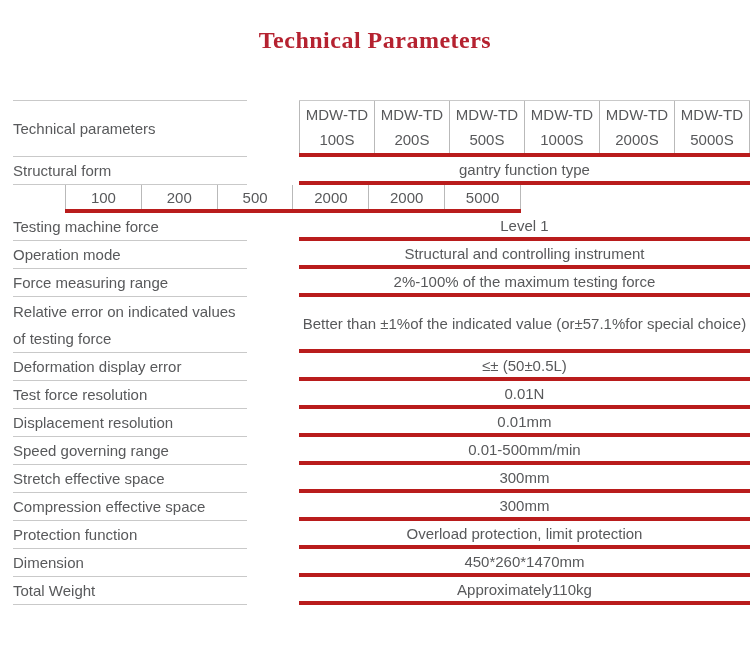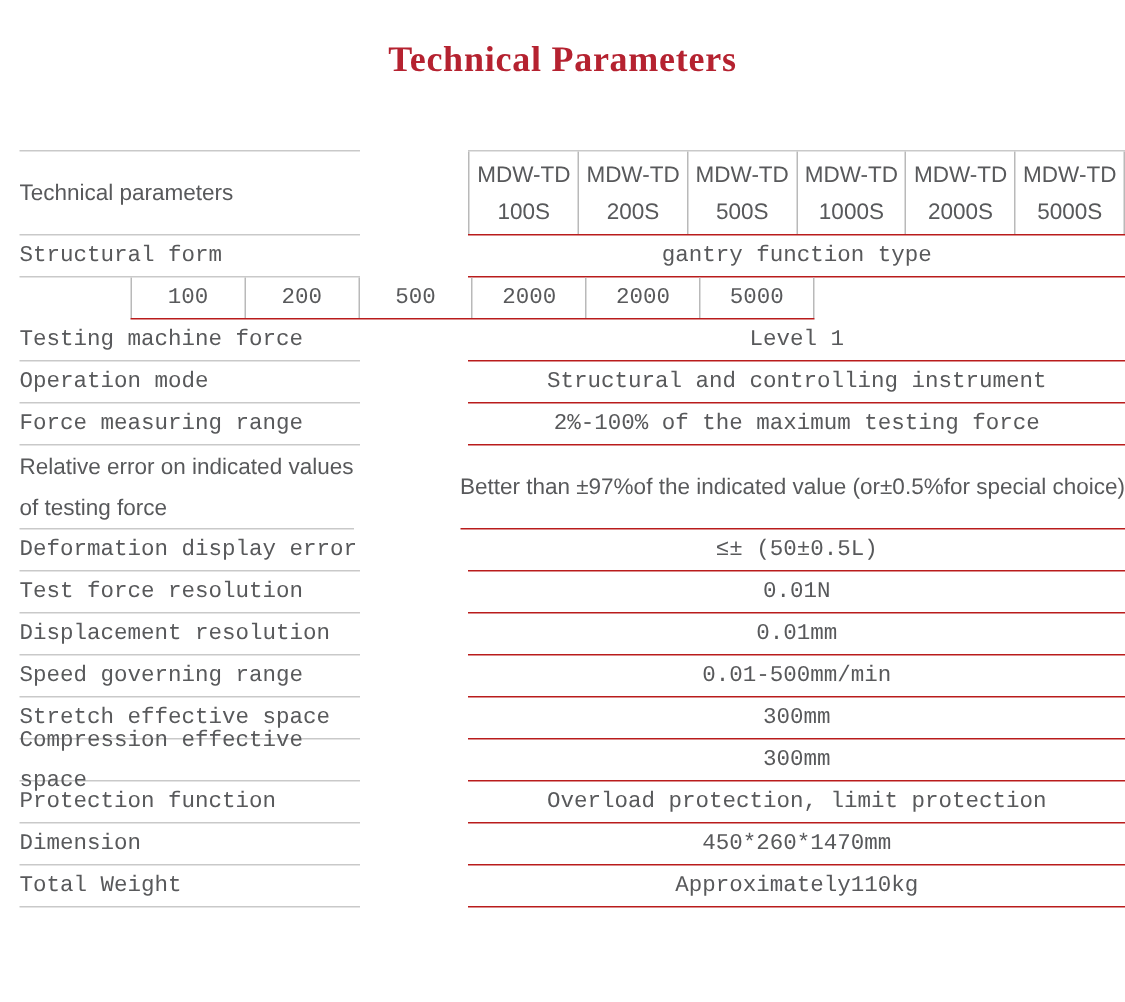--- a/index.html
+++ b/index.html
@@ -25,29 +25,28 @@
   .label-cell {
     width:237px;
     border-bottom:1px solid #c9c9c9;
     display:flex; align-items:center;
     font-size:15px; line-height:27px;
     box-sizing:border-box;
   }
   .gap { width:52px; }
   .value-area {
     width:456px;
-    border-bottom:1px solid #b91c1c;
+    border-bottom:4px solid #b91c1c;
     display:flex; align-items:center; justify-content:center;
     font-size:15px;
     box-sizing:border-box;
     text-align:center;
     white-space:nowrap;
-    margin-left:22px;
   }
-  .row-h { height:28px;font-family:Liberation Mono, monospace; }
+  .row-h { height:28px; }
   .row-tall { height:56px; }
   .row-header { height:57px; }
   .row-header .label-cell, .row-header .value-area { border-top:1px solid #c9c9c9; }
   .cells { justify-content:stretch; padding:0; }
   .model-cell, .force-cell {
     flex:1 1 0;
     height:100%;
     border-left:1px solid #b9b9b9;
     display:flex; flex-direction:column; align-items:center; justify-content:center;
     line-height:25px;
@@ -125,21 +124,21 @@
 
   <div class="row row-h">
     <div class="label-cell">Force measuring range</div>
     <div class="gap"></div>
     <div class="value-area">2%-100% of the maximum testing force</div>
   </div>
 
   <div class="row row-tall">
     <div class="label-cell">Relative error on indicated values of testing force</div>
     <div class="gap"></div>
-    <div class="value-area">Better than ±97%of the indicated value (or±0.5%for special choice)</div>
+    <div class="value-area">Better than ±1%of the indicated value (or±57.1%for special choice)</div>
   </div>
 
   <div class="row row-h">
     <div class="label-cell">Deformation display error</div>
     <div class="gap"></div>
     <div class="value-area">≤± (50±0.5L)</div>
   </div>
 
   <div class="row row-h">
     <div class="label-cell">Test force resolution</div>

